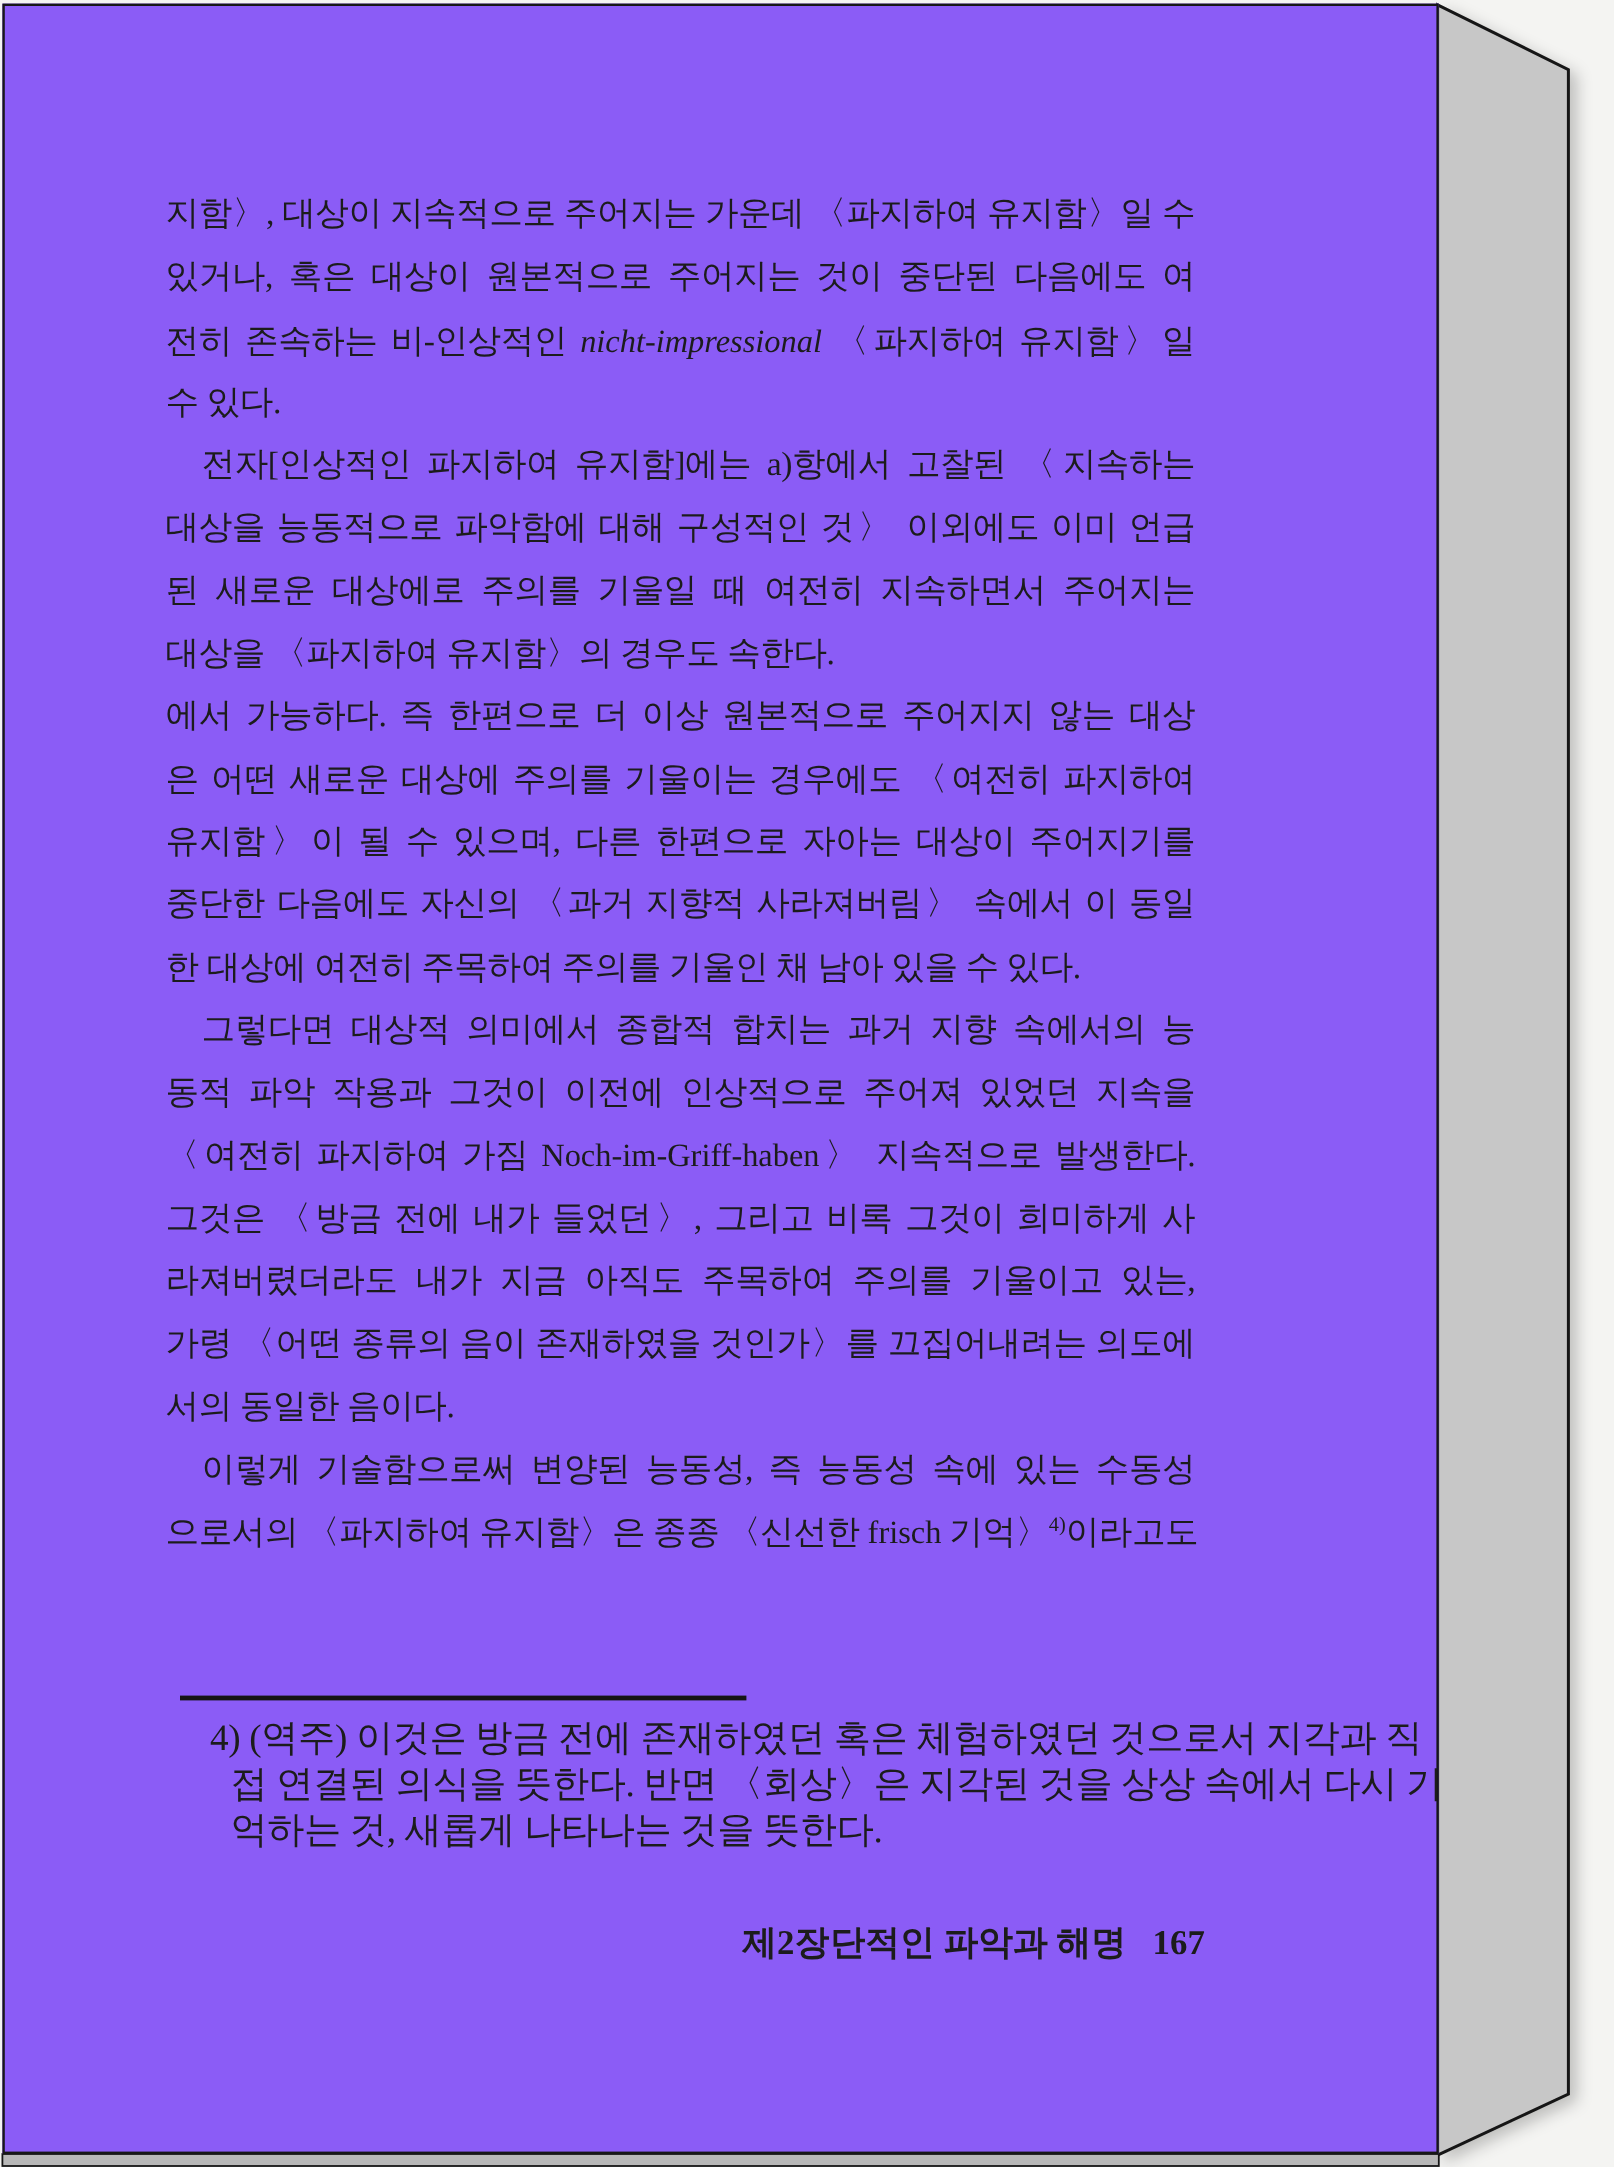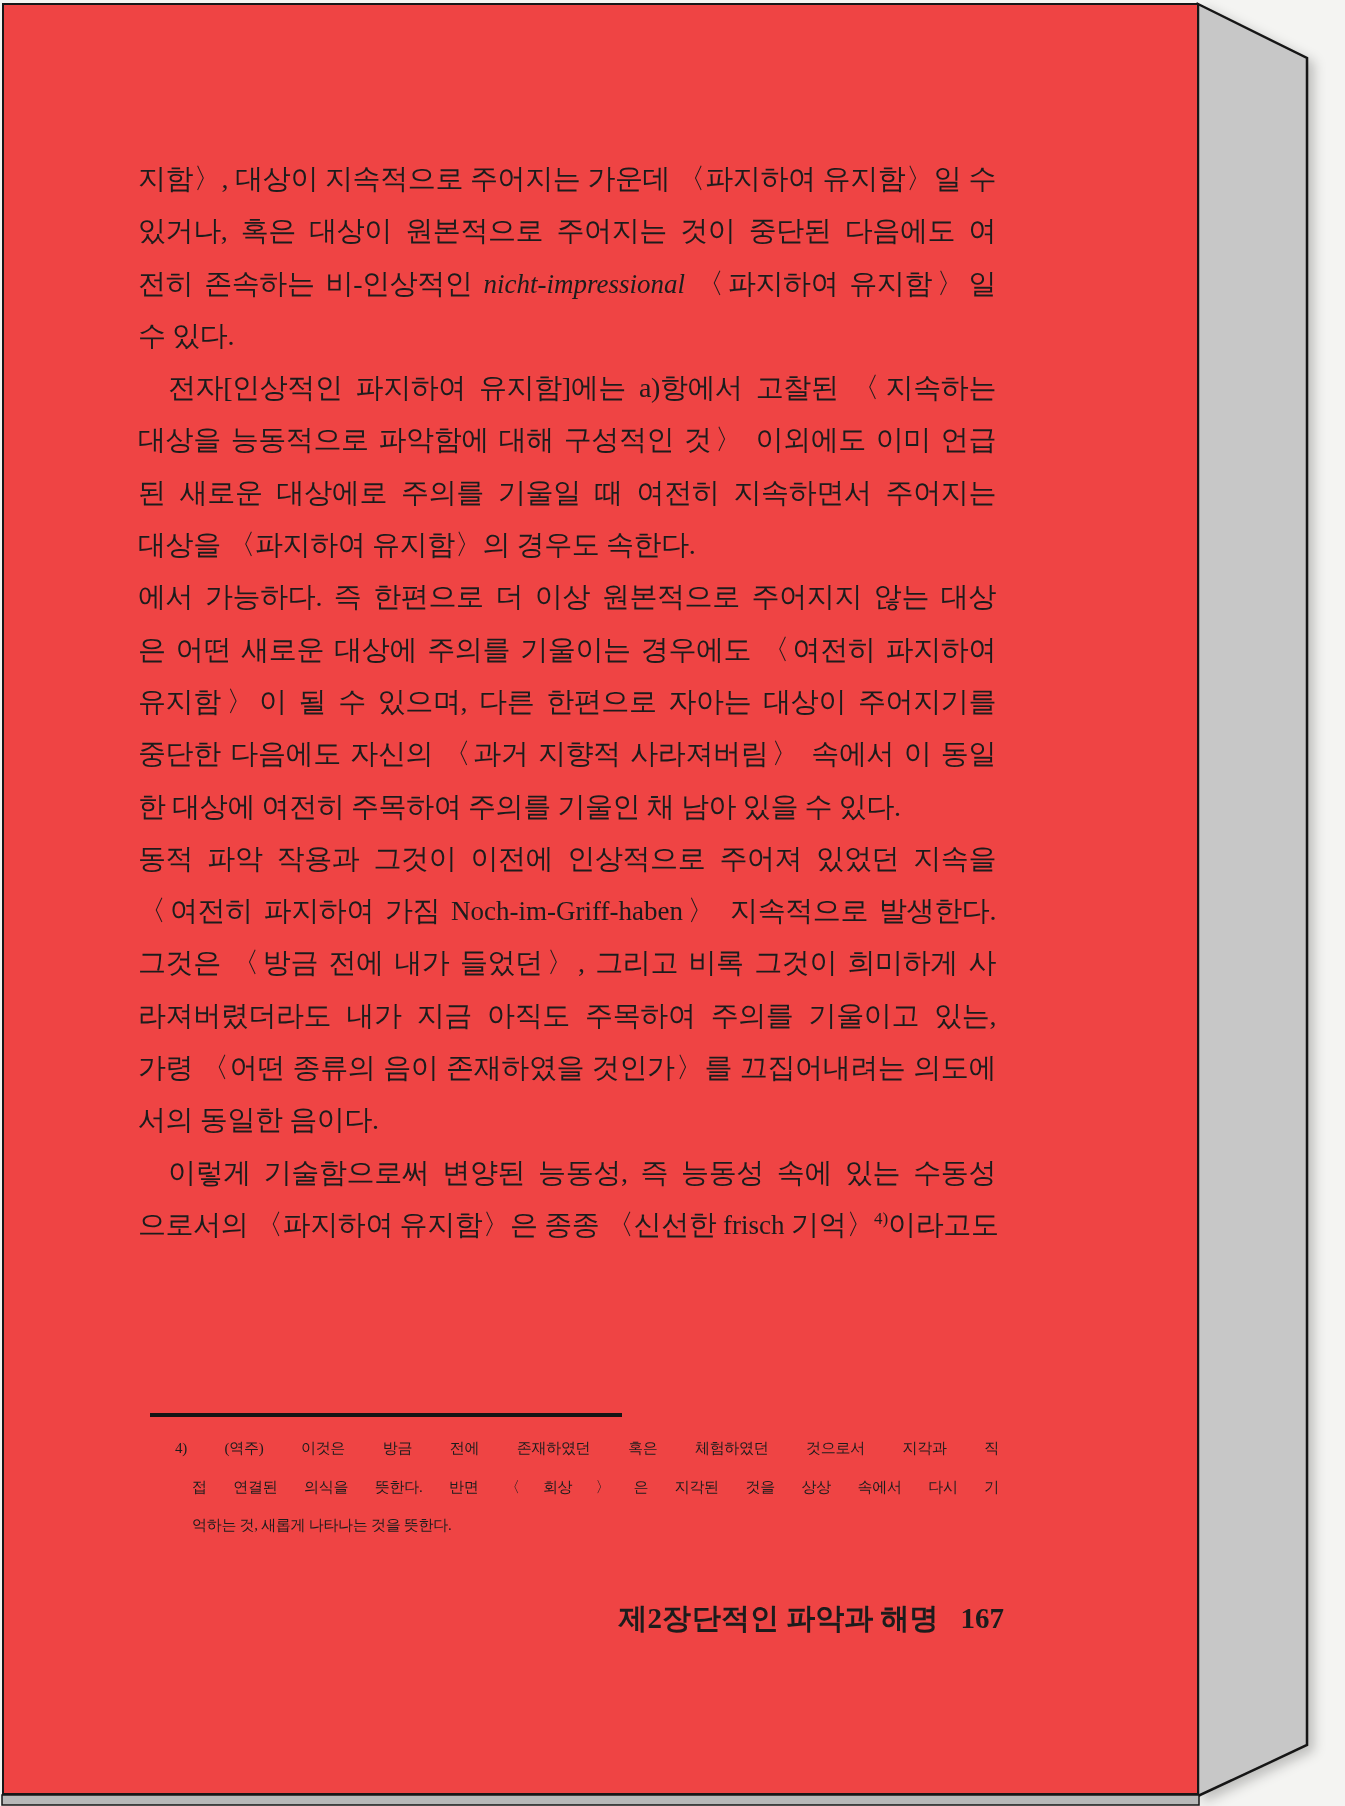--- a/index.html
+++ b/index.html
@@ -17,21 +17,21 @@
     background: #f4f4f2;
   }
   .edges-svg {
     position: absolute;
     left: 0; top: 0;
   }
   .page {
     position: absolute;
     left: 2px; top: 3px;
     width: 1197px; height: 1792px;
-    background: #ef4444;
+    background: #8b5cf6;
     border: 2px solid #171717;
     box-sizing: border-box;
   }
   .body-text {
     position: absolute;
     left: 134px; top: 148px;
     width: 858px;
   }
   .line {
     font-size: 28px;
@@ -58,21 +58,21 @@
     left: 146px; top: 1408px;
     width: 472px; height: 4px;
     background: #151515;
   }
   .footnote {
     position: absolute;
     left: 171px; top: 1424px;
     width: 824px;
   }
   .fn-line {
-    font-size: 15px;
+    font-size: 31px;
     line-height: 38.6px;
     letter-spacing: -0.3px;
     text-align: justify;
     text-align-last: justify;
     white-space: nowrap;
   }
   .fn-line.hang { padding-left: 17px; box-sizing: border-box; }
   .fn-line.end { text-align-last: left; }
   .running-footer {
     position: absolute;
@@ -108,20 +108,21 @@
       <div class="line end"><span>수 있다.</span></div>
       <div class="line indent"><span>전자[인상적인 파지하여 유지함]에는 a)항에서 고찰된 〈지속하는</span></div>
       <div class="line"><span>대상을 능동적으로 파악함에 대해 구성적인 것〉 이외에도 이미 언급</span></div>
       <div class="line"><span>된 새로운 대상에로 주의를 기울일 때 여전히 지속하면서 주어지는</span></div>
       <div class="line end"><span>대상을 〈파지하여 유지함〉의 경우도 속한다.</span></div>
       <div class="line"><span>에서 가능하다. 즉 한편으로 더 이상 원본적으로 주어지지 않는 대상</span></div>
       <div class="line"><span>은 어떤 새로운 대상에 주의를 기울이는 경우에도 〈여전히 파지하여</span></div>
       <div class="line"><span>유지함〉이 될 수 있으며, 다른 한편으로 자아는 대상이 주어지기를</span></div>
       <div class="line"><span>중단한 다음에도 자신의 〈과거 지향적 사라져버림〉 속에서 이 동일</span></div>
       <div class="line end"><span>한 대상에 여전히 주목하여 주의를 기울인 채 남아 있을 수 있다.</span></div>
+      <div class="line indent"><span>그렇다면 대상적 의미에서 종합적 합치는 과거 지향 속에서의 능</span></div>
       <div class="line"><span>동적 파악 작용과 그것이 이전에 인상적으로 주어져 있었던 지속을</span></div>
       <div class="line"><span>〈여전히 파지하여 가짐 </span><span class="latin">Noch-im-Griff-haben</span><span>〉 지속적으로 발생한다.</span></div>
       <div class="line"><span>그것은 〈방금 전에 내가 들었던〉, 그리고 비록 그것이 희미하게 사</span></div>
       <div class="line"><span>라져버렸더라도 내가 지금 아직도 주목하여 주의를 기울이고 있는,</span></div>
       <div class="line"><span>가령 〈어떤 종류의 음이 존재하였을 것인가〉를 끄집어내려는 의도에</span></div>
       <div class="line end"><span>서의 동일한 음이다.</span></div>
       <div class="line indent"><span>이렇게 기술함으로써 변양된 능동성, 즉 능동성 속에 있는 수동성</span></div>
       <div class="line"><span>으로서의 〈파지하여 유지함〉은 종종 〈신선한 </span><span class="latin">frisch</span><span> 기억〉</span><sup class="fnref">4)</sup><span>이라고도</span></div>
     </div>
 

